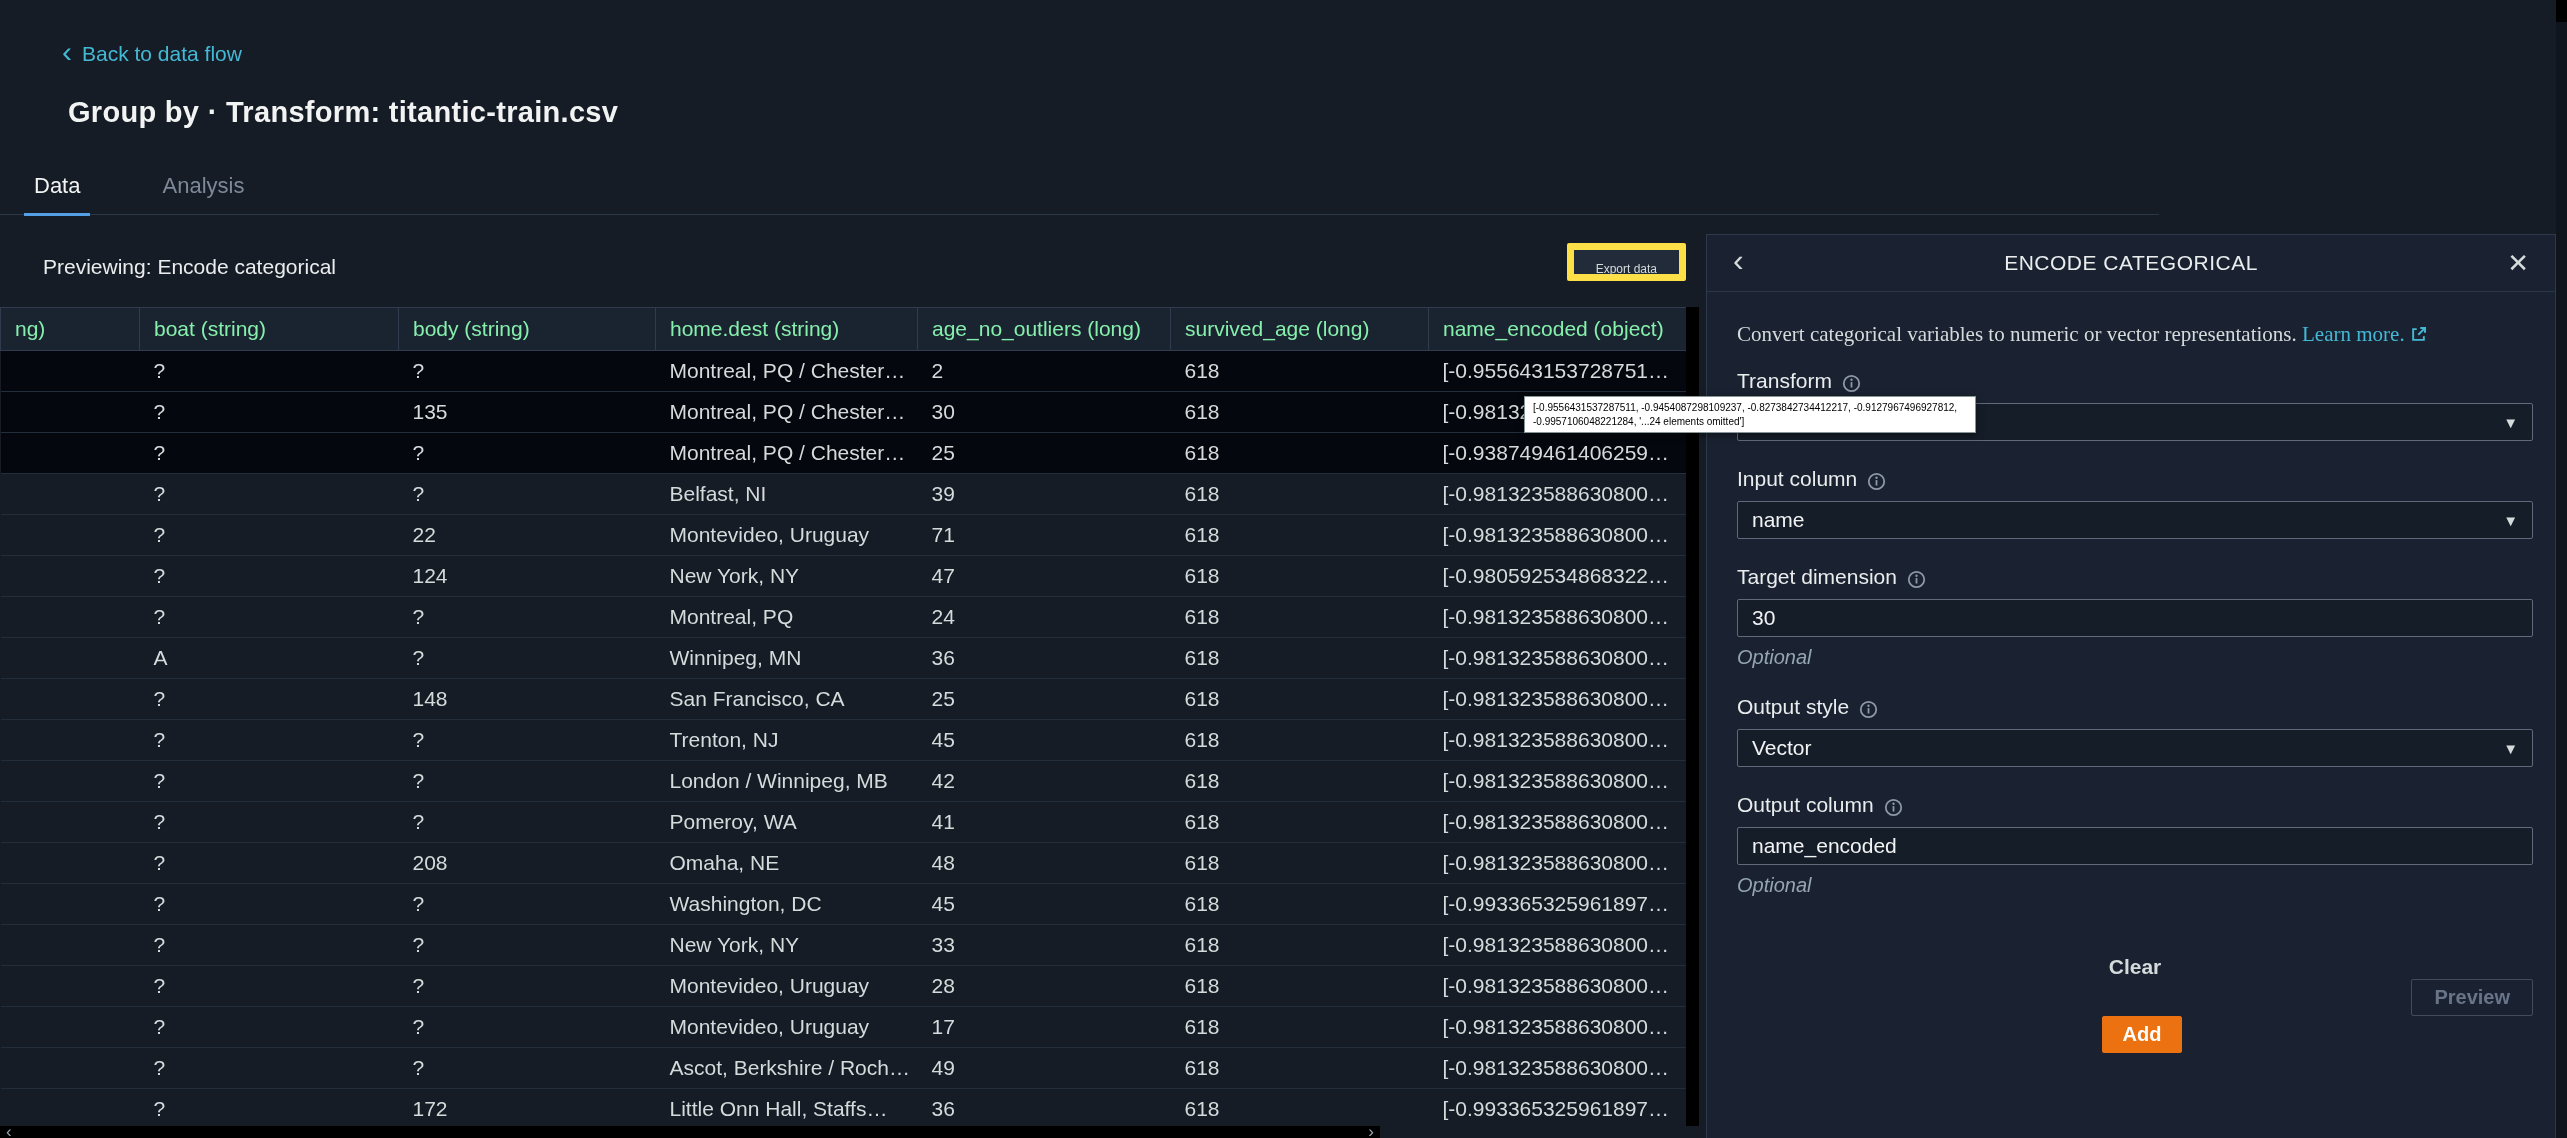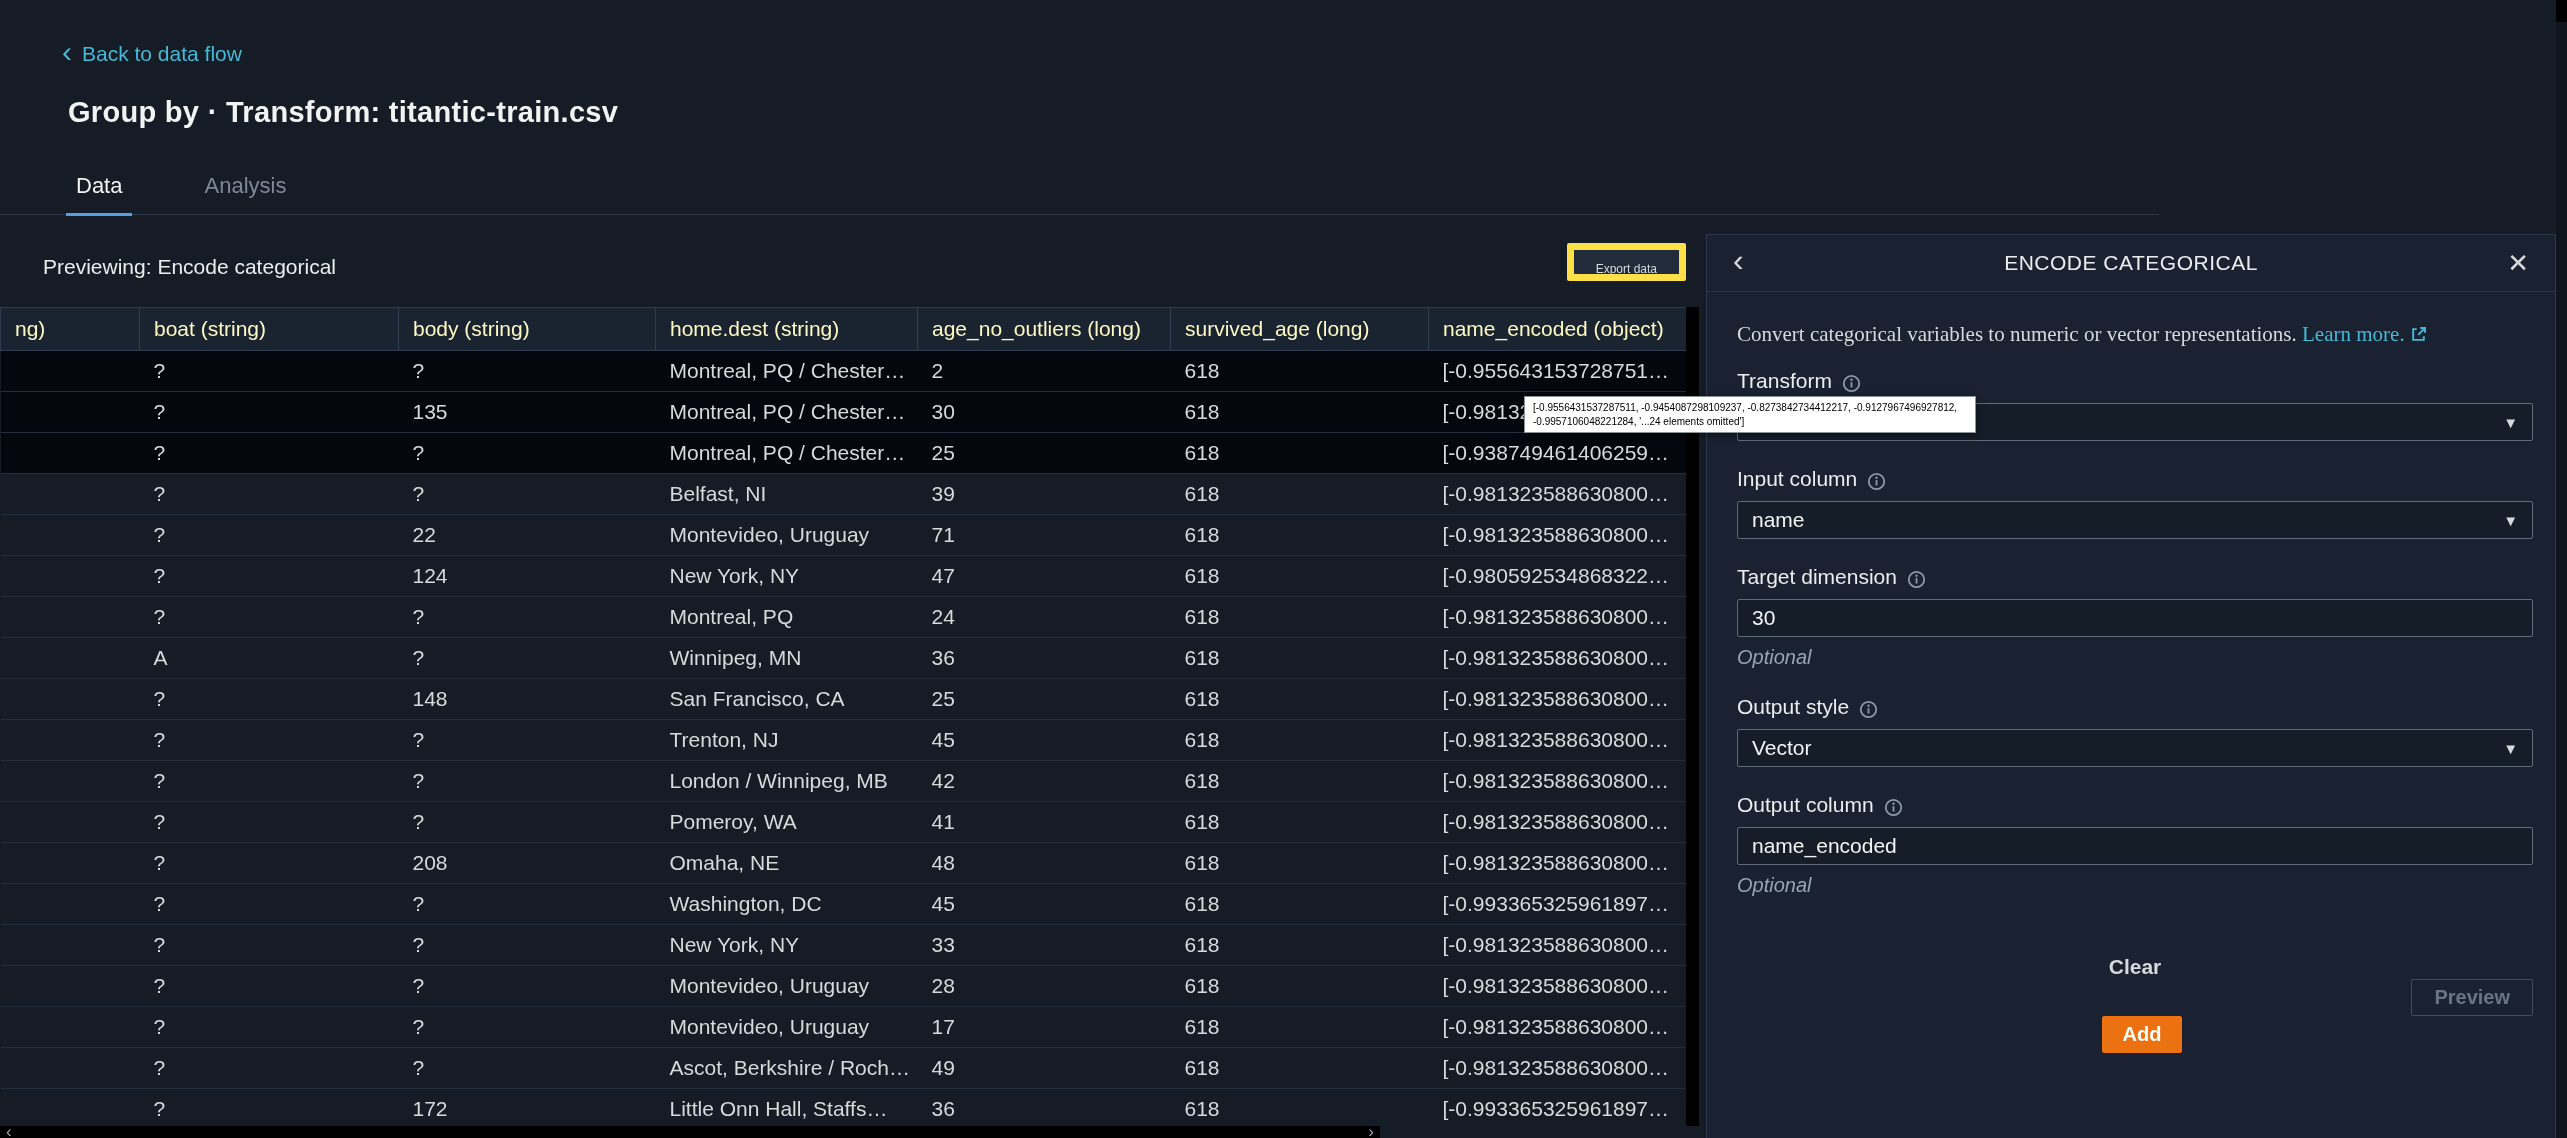--- a/index.html
+++ b/index.html
@@ -10,36 +10,36 @@
     font-family:"Liberation Sans", sans-serif;
   }
 
   
   .back-link { position:absolute; top:42px; left:62px; display:flex; align-items:center; gap:10px;
     color:#44b9d6; font-size:21px; cursor:pointer; }
   .back-link .chev { font-size:30px; line-height:20px; margin-top:-4px; }
   .page-title { position:absolute; top:96px; left:68px; font-size:29px; font-weight:700; color:#f2f3f3; letter-spacing:.3px; }
 
   .tabs { position:absolute; top:173px; left:0; width:2159px; height:42px;
-    border-bottom:1px solid #2b3747; padding-left:70px; display:flex; gap:70px; }
+    border-bottom:1px solid #2b3747; padding-left:28px; display:flex; gap:70px; }
   .tab { position:relative; font-size:22px; color:#7d8998; padding:0 6px; height:42px; cursor:pointer; }
   .tab.active { color:#f2f3f3; }
   .tab.active::after { content:""; position:absolute; left:-4px; right:-4px; bottom:-1px; height:3px; background:#539fe5; }
 
   
   .left-pane { position:absolute; top:215px; left:0; width:1702px; bottom:0; }
   .previewing { position:absolute; top:40px; left:43px; font-size:21px; color:#eaeded; }
   .export-btn { position:absolute; top:28px; right:16px; height:38px; padding:12px 22px;
     background:#222b39; border:7px solid #fde047; border-radius:2px; color:#d5dbdb;
     font-size:12px; font-family:inherit; cursor:pointer; }
 
   .table-wrap { position:absolute; top:92px; left:0; width:1686px; bottom:12px; overflow:hidden; }
   table { width:1686px; table-layout:fixed; border-collapse:collapse; font-size:21px; }
   thead th { height:43px; background:#1a2330; border:1px solid #303c4d; text-align:left;
-    padding:0 14px; font-weight:400; color:#fef9c3; white-space:nowrap; overflow:hidden; }
+    padding:0 14px; font-weight:400; color:#86efac; white-space:nowrap; overflow:hidden; }
   tbody td { height:41px; padding:0 14px; border-bottom:1px solid #232e3d; white-space:nowrap;
     overflow:hidden; color:#d5dbdb; }
   tbody tr { cursor:pointer; }
   tbody tr.selected { background:#04080e; }
   th:nth-child(1), td:nth-child(1){ width:139px; }
   th:nth-child(2), td:nth-child(2){ width:259px; }
   th:nth-child(3), td:nth-child(3){ width:257px; }
   th:nth-child(4), td:nth-child(4){ width:262px; }
   th:nth-child(5), td:nth-child(5){ width:253px; }
   th:nth-child(6), td:nth-child(6){ width:258px; }

